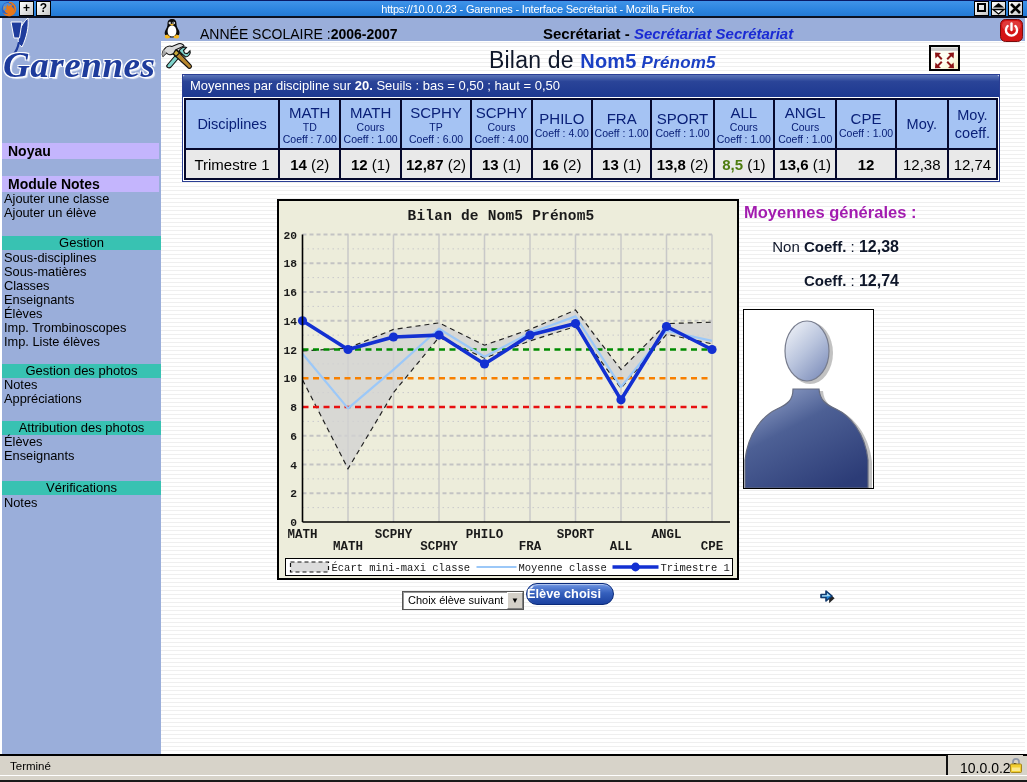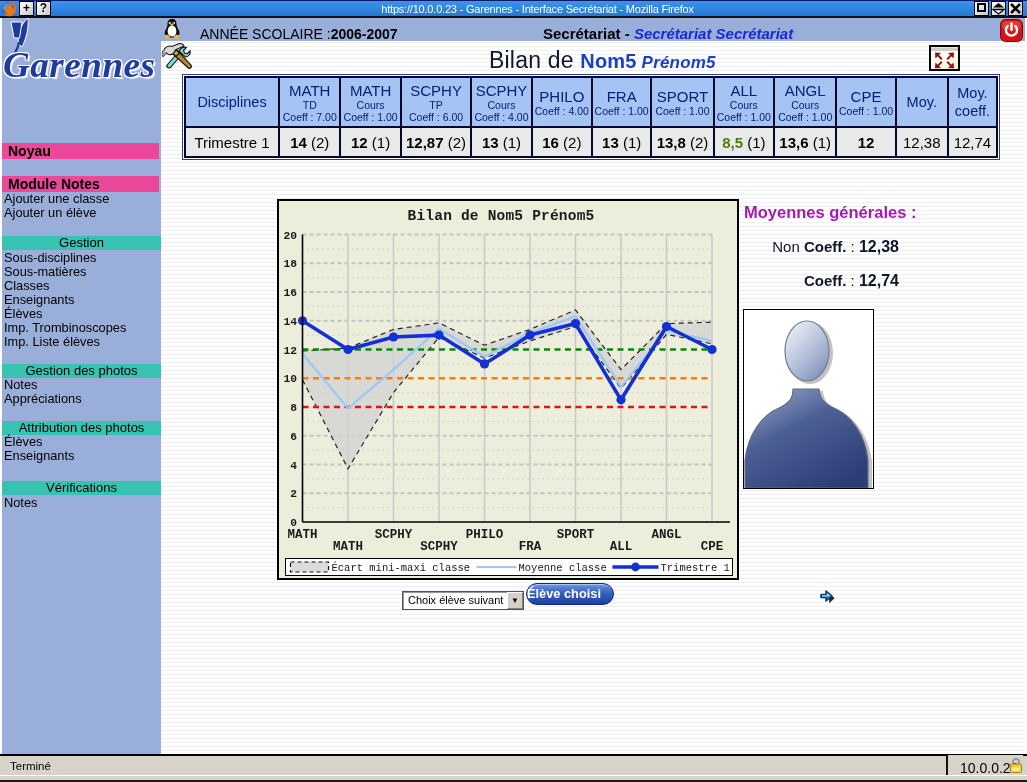--- a/index.html
+++ b/index.html
@@ -8,21 +8,21 @@
 .cm { font-family:"Liberation Mono", monospace; fill:#1a1a1a; }
 .b { font-weight:bold; }
 
 #titlebar { left:0; top:0; width:1027px; height:18px; background:linear-gradient(180deg,#3f93e8 0%,#2d85e0 55%,#2379d4 100%); border-top:1px solid #0a1a66; border-bottom:2px solid #0b1020; }
 #titletext { left:24px; top:3px; width:1027px; text-align:center; color:#fff; font-size:11px; letter-spacing:-0.2px; }
 .tbtn { top:1px; width:15px; height:15px; background:linear-gradient(135deg,#ffffff,#c8c8c8); border:1px solid #000; color:#000; font-weight:bold; font-size:12px; text-align:center; line-height:13px; }
 
 #band { left:2px; top:18px; width:1023px; height:23px; background:#9aaeda; }
 #bandline { left:161px; top:42px; width:864px; height:1px; background:#b9c7ea; }
 #sidebar { left:2px; top:41px; width:159px; height:714px; background:#9aaeda; font-size:13px; }
-.sbbar { position:absolute; left:0; width:157px; height:16px; background:#ec4899; color:#000; font-weight:bold; font-size:14px; padding-left:6px; line-height:16px; }
+.sbbar { position:absolute; left:0; width:157px; height:16px; background:#c4b5fd; color:#000; font-weight:bold; font-size:14px; padding-left:6px; line-height:16px; }
 .sbteal { position:absolute; left:0; width:159px; height:14px; background:#38c2b2; color:#000; font-size:13px; text-align:center; line-height:14px; }
 .sbitem { position:absolute; left:2px; width:157px; height:14px; color:#000; font-size:12.8px; line-height:14px; white-space:nowrap; }
 
 #main { left:161px; top:41px; width:864px; height:714px; background:repeating-linear-gradient(180deg,#efefef 0px,#efefef 1px,#fff 1px,#fff 4px); background-position:0 1px; }
 #logo { left:3px; top:47px; font-family:"Liberation Serif", serif; font-style:italic; font-weight:bold; font-size:36px; line-height:1; color:#1e3c9c; letter-spacing:0.5px; transform:scaleX(1.03); transform-origin:left; text-shadow:-1px -1px 0 #fff, 1px -1px 0 #fff, -1px 1px 0 #fff, 1px 1px 0 #fff, 2px 2px 1px rgba(255,255,255,.8); }
 
 #tblwrap { position:absolute; left:182px; top:74px; width:818px; border:1px solid #2b3f94; background:#fff; }
 #tblcap { height:22px; background:linear-gradient(180deg,#5a74b8 0,#2a4498 30%,#1d3890 100%); color:#fff; font-size:13px; line-height:22px; padding-left:7px; border-radius:2px 2px 0 0; }
 #grades { border-collapse:collapse; margin:1px; width:814px; table-layout:fixed; }
 #grades td { border:2px solid #05082c; text-align:center; vertical-align:middle; }
@@ -145,20 +145,21 @@
 </g>
 <g fill="#8b1414">
 <path d="M6 7.5 L12 7.9 L6.4 13.4 Z"></path>
 <path d="M25 7.5 L19 7.9 L24.6 13.4 Z"></path>
 <path d="M6 23.3 L12 22.9 L6.4 17.4 Z"></path>
 <path d="M25 23.3 L19 22.9 L24.6 17.4 Z"></path>
 </g>
 </svg></div>
 
 <div id="tblwrap">
+ <div id="tblcap">Moyennes par discipline sur <b>20.</b> Seuils : bas = 0,50 ; haut = 0,50</div>
  <table id="grades">
       <tbody>
         <tr>
           <td class="hc" style="width:92px"><span style="font-size:14.5px">Disciplines</span></td>
           <td class="hc" style="width:60px">
             <div class="dn">MATH</div>
             <div class="ds">TD</div>
             <div class="ds">Coeff : 7.00</div>
           </td>
           <td class="hc" style="width:59px">

